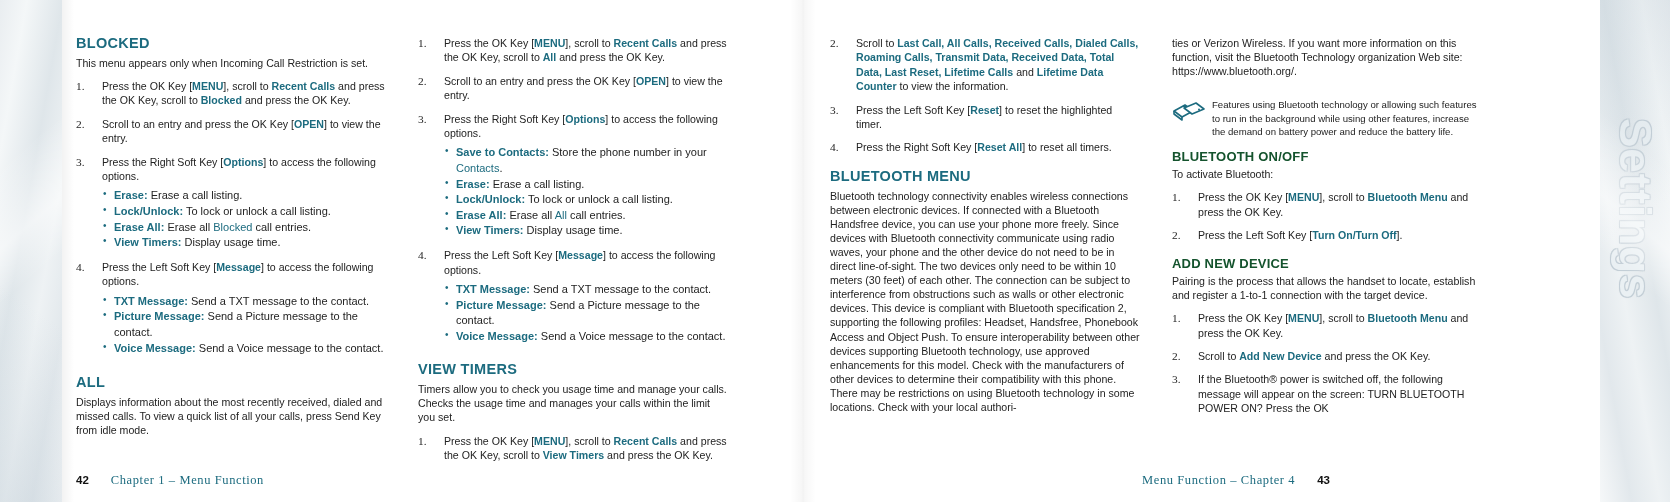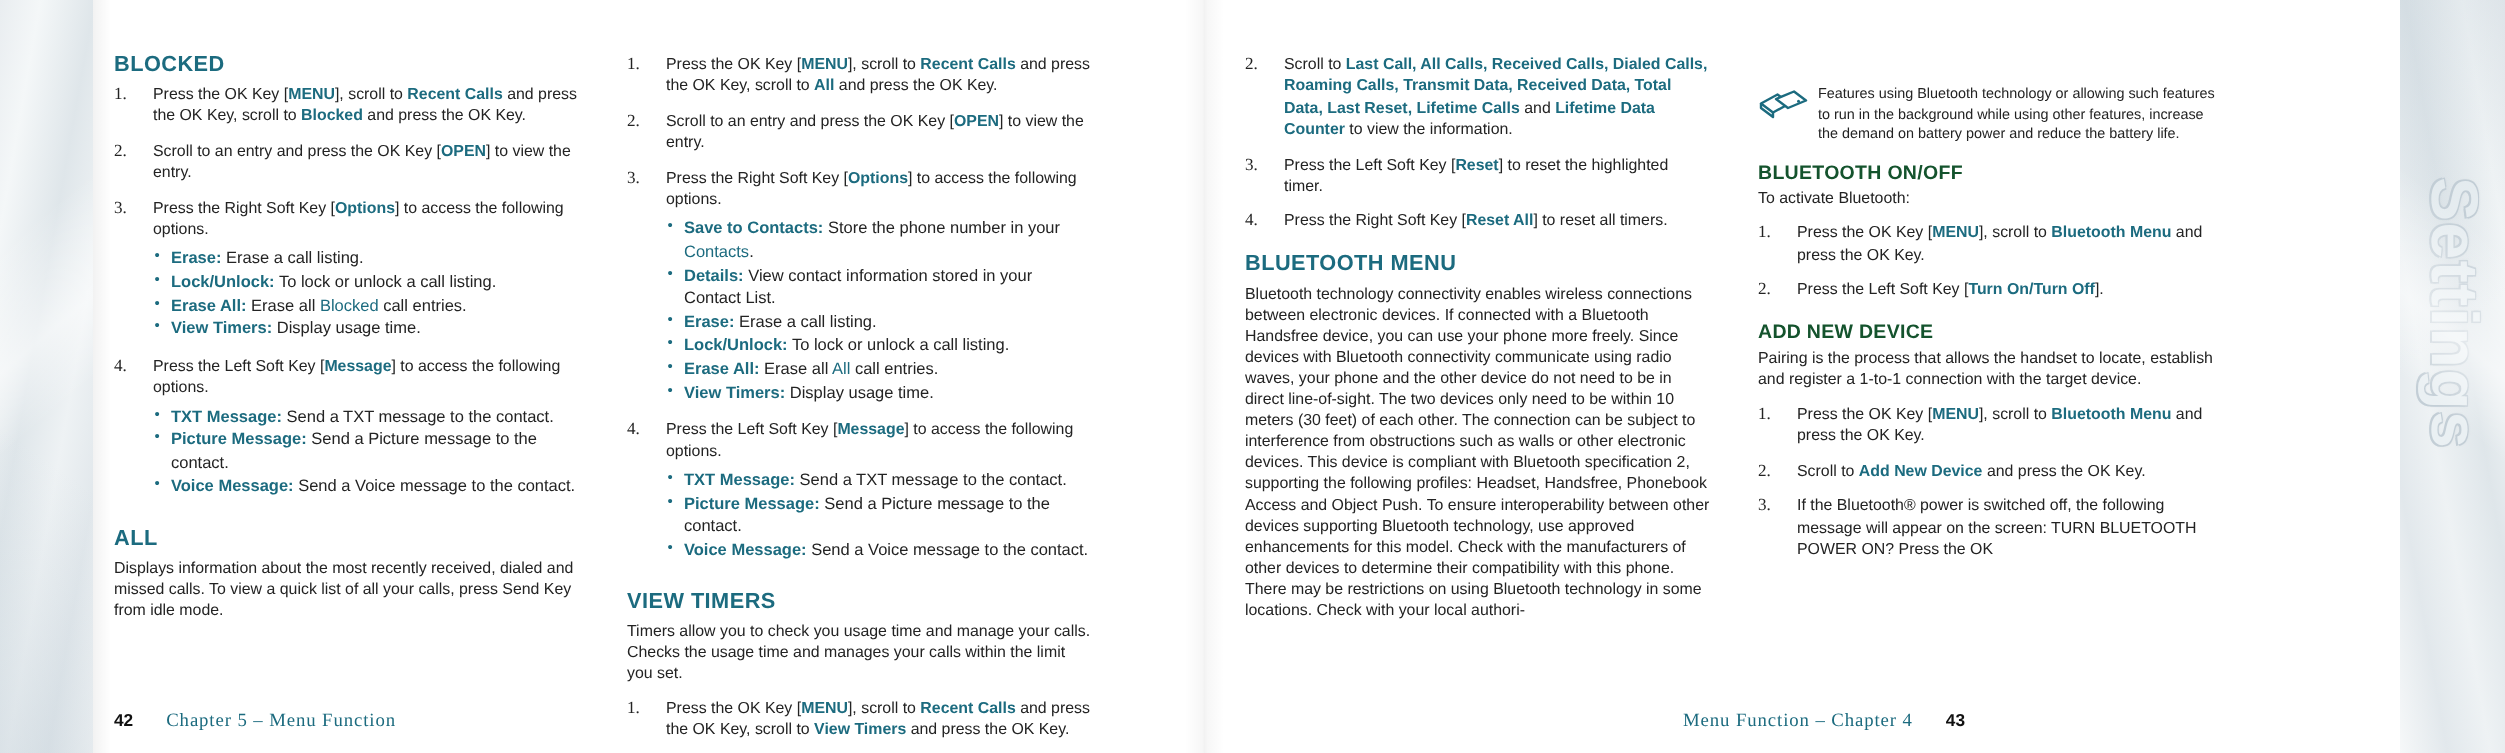--- a/index.html
+++ b/index.html
@@ -165,41 +165,42 @@
     color:#1c6b7f;
     letter-spacing:.6px;
   }
   .footer .pg{
     color:#111;font-weight:bold;
     font-family:"Liberation Sans", sans-serif;
     font-size:11.5px;letter-spacing:0;
   }
   #footer-left{left:76px;}
   #footer-left .pg{margin-right:22px;text-align:right;}
-  #footer-right{right:92px;}
+  #footer-right{right:72px;}
   #footer-right .pg{margin-left:22px;}
 </style>
 </head>
 <body>
 
 <div class="page">
 
   <div class="tab tab-left">
     <div class="tab-label">Recent Calls</div>
   </div>
 
   <div class="tab tab-right">
     <div class="tab-label">Settings</div>
   </div>
 
   <div class="edge-left"></div>
   <div class="gutter"></div>
 
   <div class="col" id="col1">
     <h2 class="sect">BLOCKED</h2>
+    <p class="body">This menu appears only when Incoming Call Restriction is set.</p>
 
     <ol class="steps">
       <li>
         <span class="num">1.</span>
         <span>Press the OK Key [</span><span class="bl">MENU</span><span>], scroll to </span><span class="bl">Recent Calls</span><span> and press the OK Key, scroll to </span><span class="bl">Blocked</span><span> and press the OK Key.</span>
       </li>
       <li>
         <span class="num">2.</span>
         <span>Scroll to an entry and press the OK Key [</span><span class="bl">OPEN</span><span>] to view the entry.</span>
       </li>
@@ -238,21 +239,20 @@
       </li>
       <li>
         <span class="num">2.</span>
         <span>Scroll to an entry and press the OK Key [</span><span class="bl">OPEN</span><span>] to view the entry.</span>
       </li>
       <li>
         <span class="num">3.</span>
         <span>Press the Right Soft Key [</span><span class="bl">Options</span><span>] to access the following options.</span>
         <ul class="bullets">
           <li><span class="bl">Save to Contacts:</span><span> Store the phone number in your </span><span class="bl-n">Contacts</span><span>.</span></li>
-          <li><span class="bl">Details:</span><span> View contact information stored in your Contact List.</span><span class="bl-n"></span><span></span></li>
           <li><span class="bl">Erase:</span><span> Erase a call listing.</span><span class="bl-n"></span><span></span></li>
           <li><span class="bl">Lock/Unlock:</span><span> To lock or unlock a call listing.</span><span class="bl-n"></span><span></span></li>
           <li><span class="bl">Erase All:</span><span> Erase all </span><span class="bl-n">All</span><span> call entries.</span></li>
           <li><span class="bl">View Timers:</span><span> Display usage time.</span><span class="bl-n"></span><span></span></li>
         </ul>
       </li>
       <li>
         <span class="num">4.</span>
         <span>Press the Left Soft Key [</span><span class="bl">Message</span><span>] to access the following options.</span>
         <ul class="bullets">
@@ -290,20 +290,21 @@
         <span>Press the Right Soft Key [</span><span class="bl">Reset All</span><span>] to reset all timers.</span>
       </li>
     </ol>
 
     <div class="spacer-sm"></div>
     <h2 class="sect">BLUETOOTH MENU</h2>
     <p class="body">Bluetooth technology connectivity enables wireless connections between electronic devices. If connected with a Bluetooth Handsfree device, you can use your phone more freely. Since devices with Bluetooth connectivity communicate using radio waves, your phone and the other device do not need to be in direct line-of-sight. The two devices only need to be within 10 meters (30 feet) of each other. The connection can be subject to interference from obstructions such as walls or other electronic devices. This device is compliant with Bluetooth specification 2, supporting the following profiles: Headset, Handsfree, Phonebook Access and Object Push. To ensure interoperability between other devices supporting Bluetooth technology, use approved enhancements for this model. Check with the manufacturers of other devices to determine their compatibility with this phone. There may be restrictions on using Bluetooth technology in some locations. Check with your local authori-</p>
   </div>
 
   <div class="col" id="col4">
+    <p class="body">ties or Verizon Wireless. If you want more information on this function, visit the Bluetooth Technology organization Web site: https://www.bluetooth.org/.</p>
 
     <div class="note">
       <span class="note-icon">
         <svg width="34" height="24" viewBox="0 0 34 24" xmlns="http://www.w3.org/2000/svg">
           <path d="M2 11 L13 5 L21 11 L10 17 Z" fill="#ffffff" stroke="#1c6b7f" stroke-width="1.6" stroke-linejoin="round"></path>
           <path d="M12 8 L24 3 L32 9 L20 14 Z" fill="#ffffff" stroke="#1c6b7f" stroke-width="1.6" stroke-linejoin="round"></path>
           <circle cx="27" cy="9.5" r="1" fill="#1c6b7f"></circle>
           <path d="M2 11 L2 14 L10 20 L10 17" fill="none" stroke="#1c6b7f" stroke-width="1.6" stroke-linejoin="round"></path>
         </svg>
       </span>
@@ -338,20 +339,20 @@
         <span>Scroll to </span><span class="bl">Add New Device</span><span> and press the OK Key.</span>
       </li>
       <li>
         <span class="num">3.</span>
         <span>If the Bluetooth® power is switched off, the following message will appear on the screen: TURN BLUETOOTH POWER ON? Press the OK</span>
       </li>
     </ol>
   </div>
 
   <div class="footer" id="footer-left">
-    <span class="pg">42</span><span>Chapter 5 – Menu Function</span>
+    <span class="pg">42</span><span>Chapter 1 – Menu Function</span>
   </div>
 
   <div class="footer" id="footer-right">
     <span>Menu Function – Chapter 4</span><span class="pg">43</span>
   </div>
 
 </div>
 
 </body></html>

